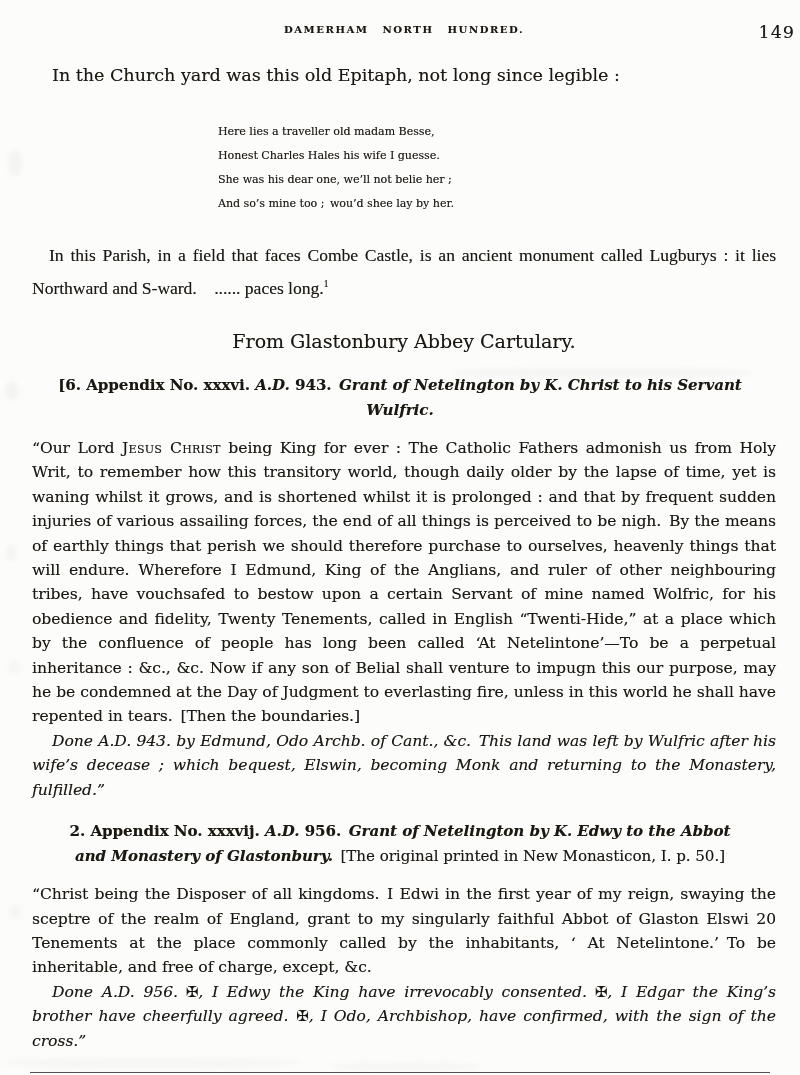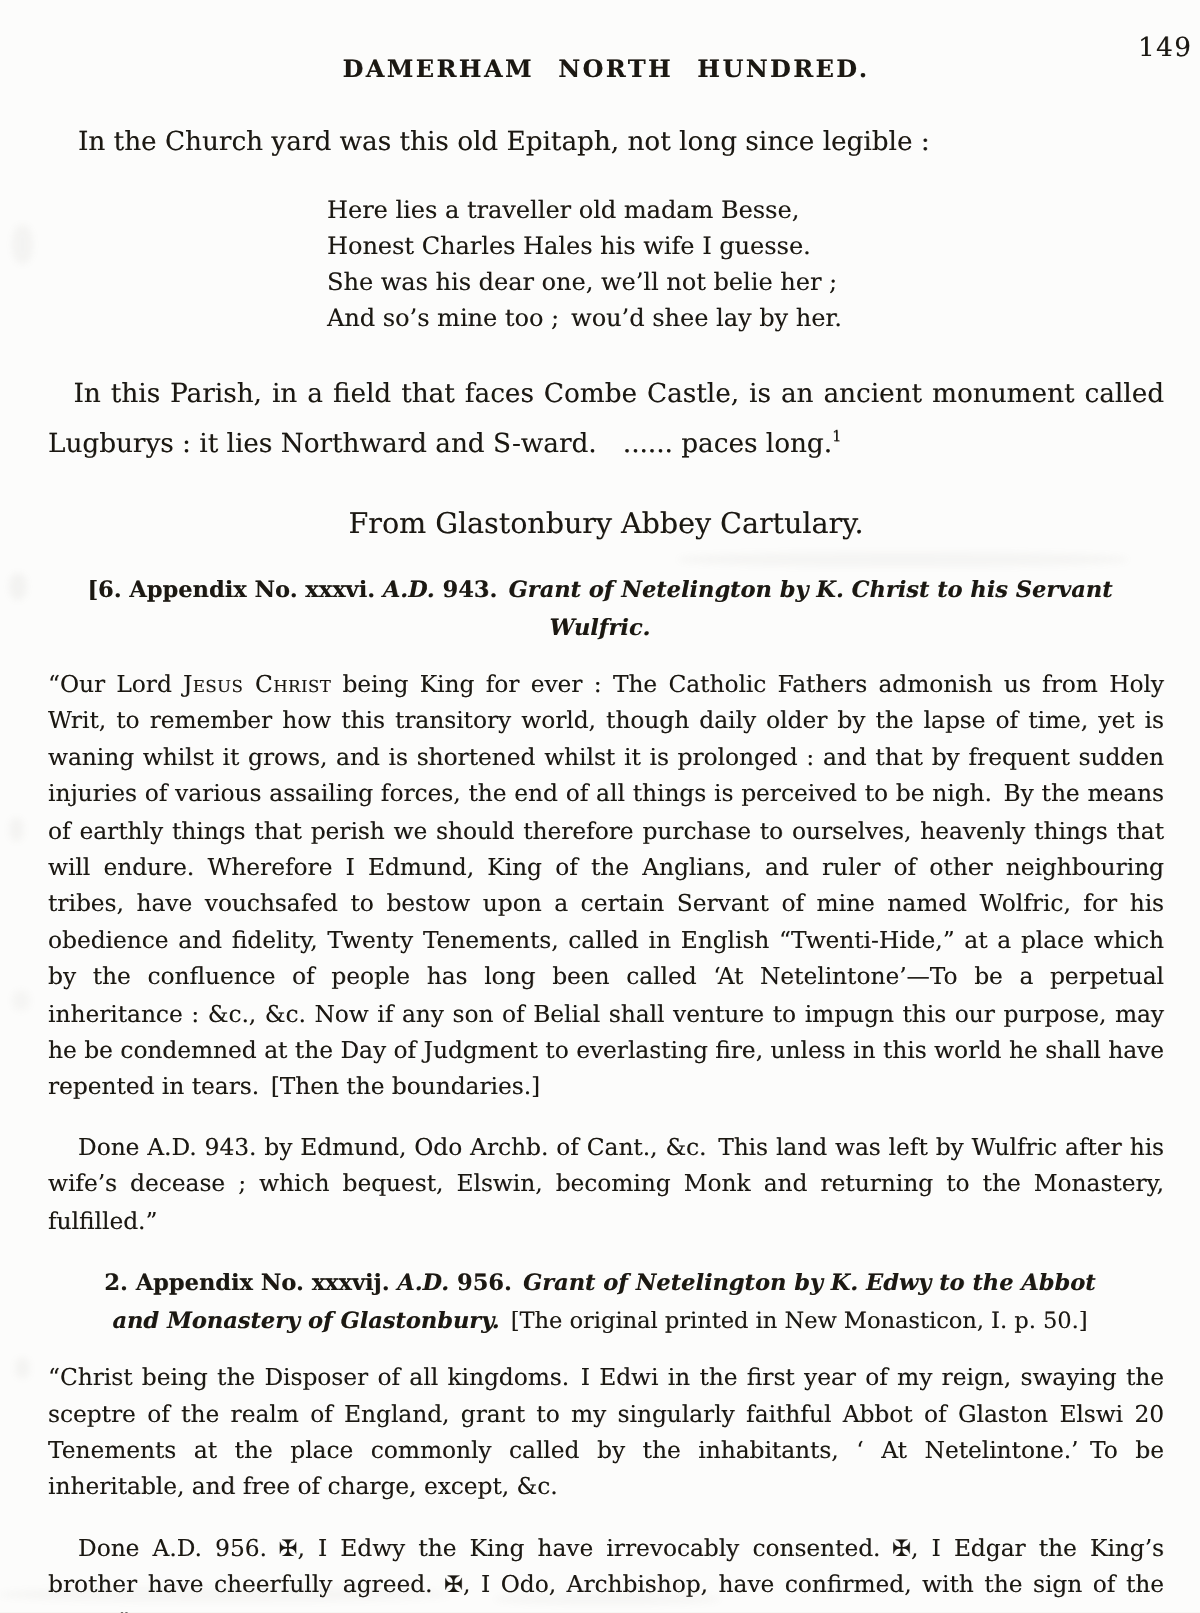--- a/index.html
+++ b/index.html
@@ -15,50 +15,51 @@
     font-family: "DejaVu Serif", "Liberation Serif", serif;
     color: #1b1812;
     text-shadow: 0.2px 0.2px 0.3px rgba(25,20,10,0.45);
   }
   .col {
     position: absolute;
     left: 32px; top: 0;
     width: 744px;
   }
   .running-head {
-    padding-top: 36px;
+    padding-top: 24px;
     text-align: center;
-    font-size: 16px;
+    font-size: 10px;
     letter-spacing: 1.6px;
     word-spacing: 9px;
     font-weight: 600;
   }
   .folio {
     position: absolute;
     right: 5px; top: 22px;
     font-size: 17.5px;
     letter-spacing: 1px;
   }
   .intro {
     margin: 27px 0 0 0;
     font-size: 17.5px;
     line-height: 26px;
     text-indent: 20px;
   }
   .verse {
-    margin: 20px 0 0 186px;
-    font-size: 16px;
+    margin: 32px 0 0 186px;
+    font-size: 11px;
     line-height: 24px;
   }
   .parish {
     margin: 23px 0 0 0;
     font-size: 17.5px;
     line-height: 33px;
     text-indent: 17px;
     text-align: justify;
+    font-family: Liberation Serif, serif;
   }
   .section-title {
     margin: 25px 0 0 0;
     text-align: center;
     font-size: 19px;
   }
   .entry-heading {
     margin: 21px 30px 0 22px;
     text-align: center;
     font-size: 15px;
@@ -67,21 +68,21 @@
   }
   .entry-heading .plain { font-style: normal; }
   .entry-heading .ital  { font-style: italic; }
   .entry-heading .note  { font-weight: 400; }
   .body-par {
     margin: 13px 0 0 0;
     font-size: 15.5px;
     line-height: 24.4px;
     text-align: justify;
   }
-  .body-par.indent { text-indent: 20px; margin-top: 16px; }
+  .body-par.indent { text-indent: 20px; margin-top: 0; font-style: italic; }
   .sc { font-variant: small-caps; letter-spacing: 0.3px; }
   .cross {
     font-family: "DejaVu Sans", sans-serif;
     font-size: 15px;
   }
   .e2-heading { margin-top: 17px; }
   .footnote-rule {
     margin: 19px 0 0 -2px;
     width: 740px;
     border: 0;

